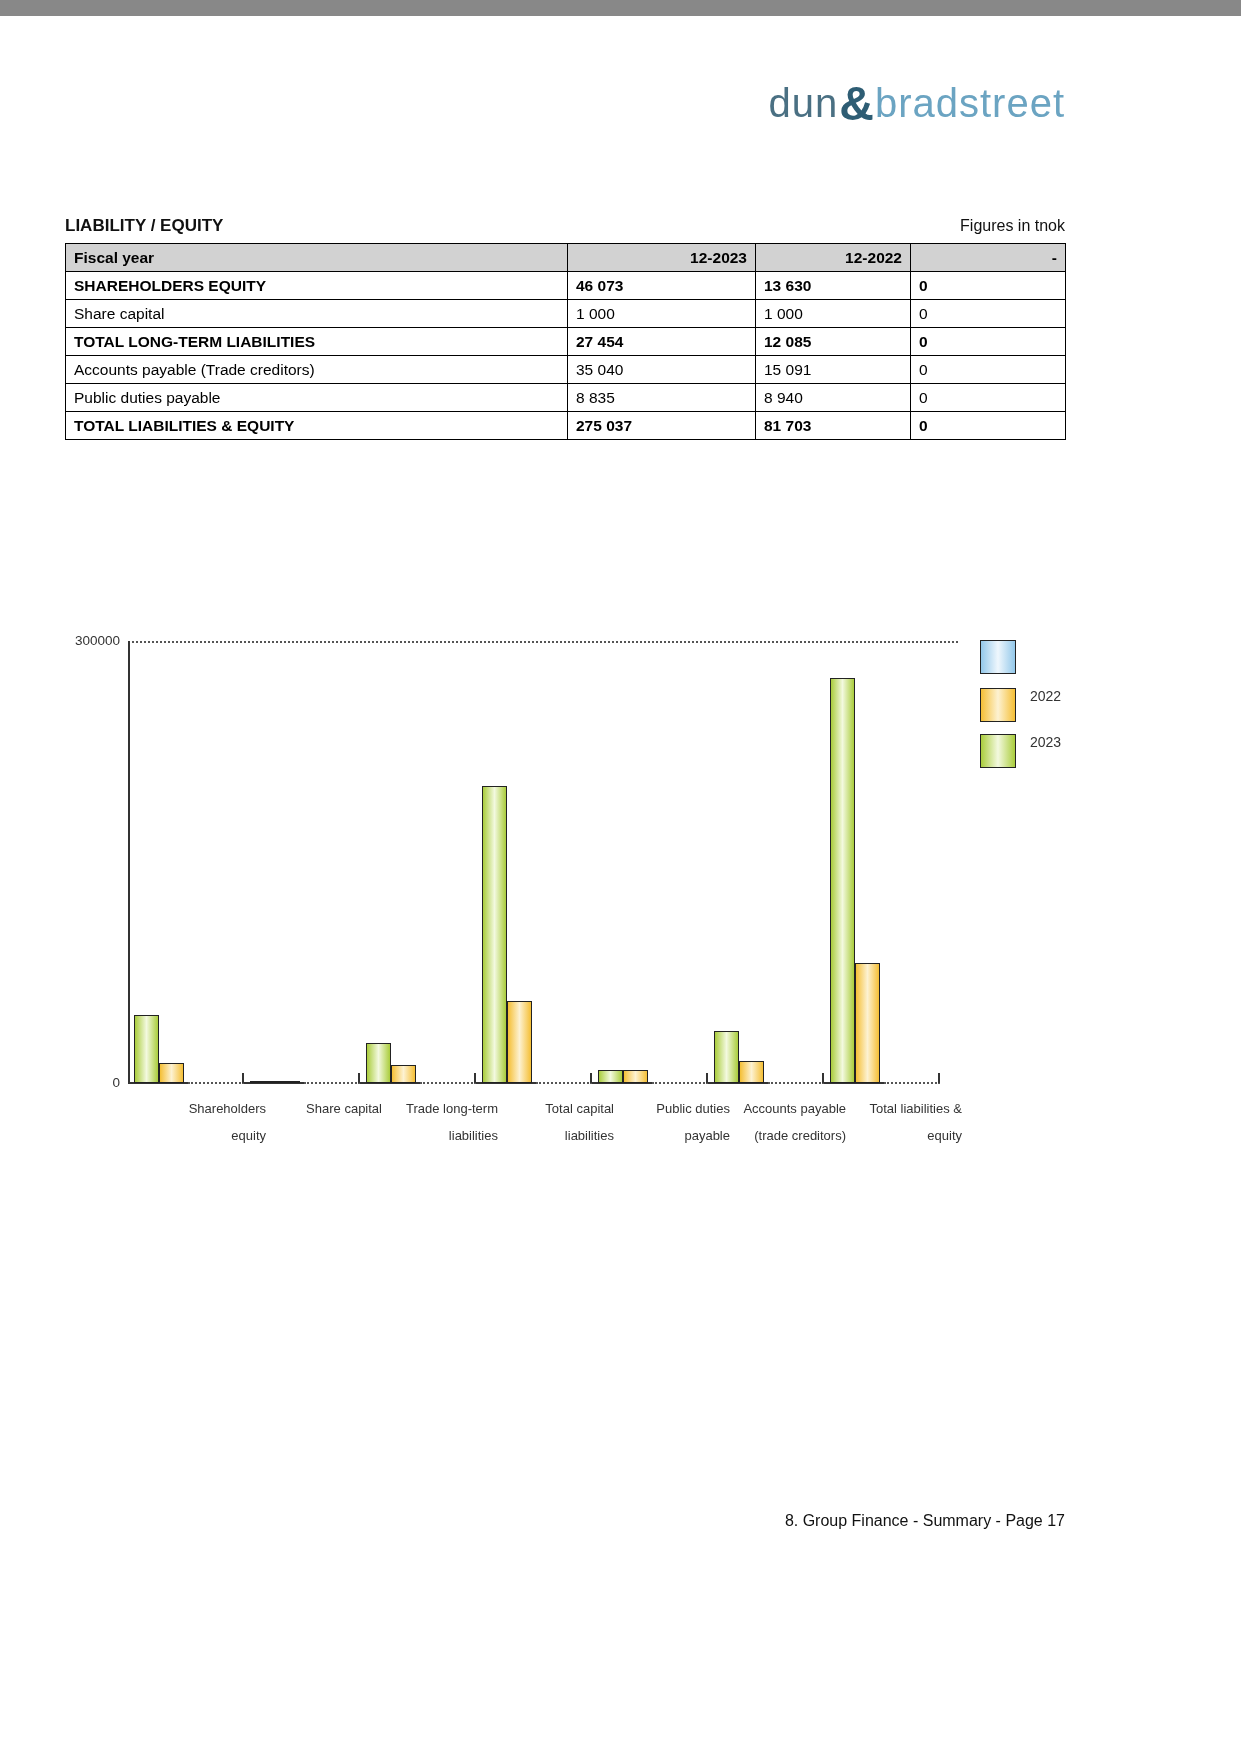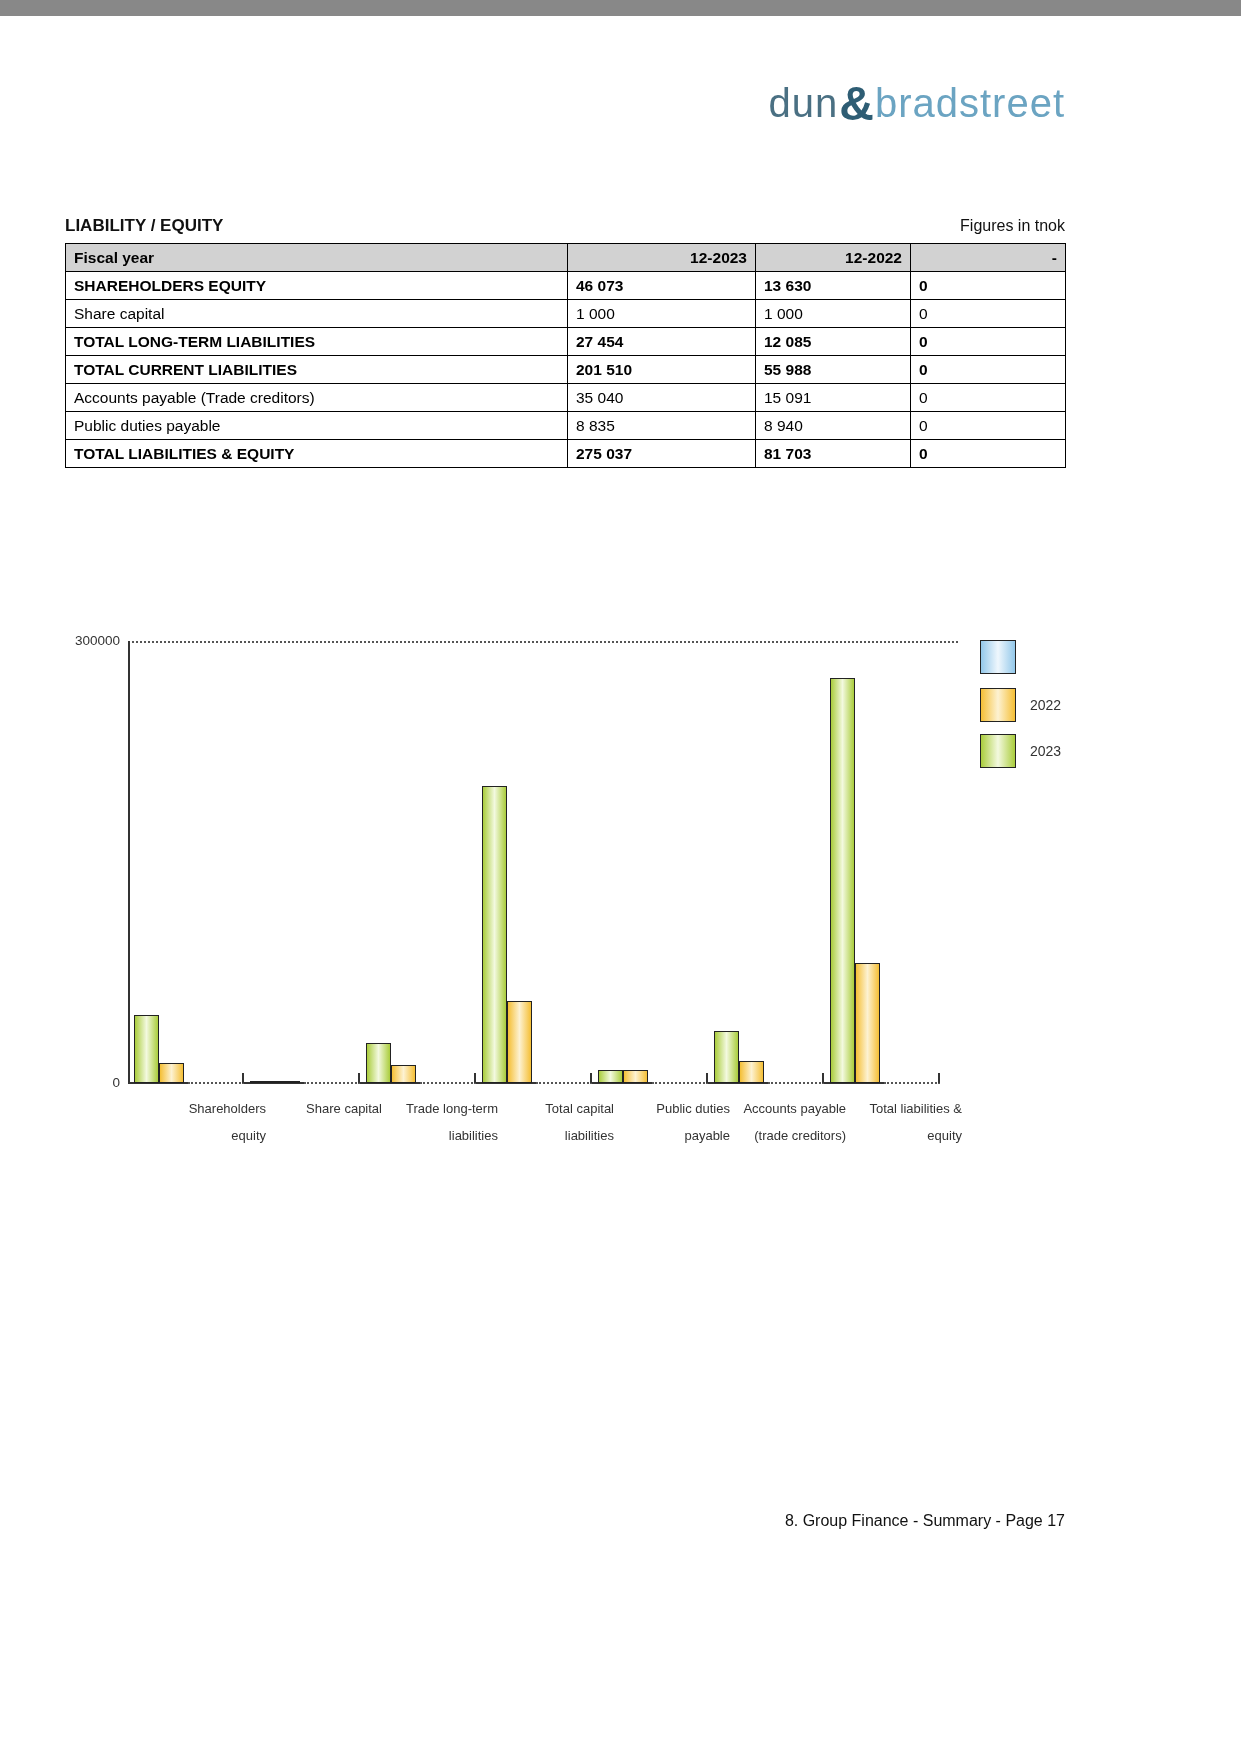--- a/index.html
+++ b/index.html
@@ -40,21 +40,21 @@
   .slot{position:relative;width:116px;height:100%;}
   .bar{position:absolute;bottom:0;width:25px;border:1px solid #222;}
   .bar-2023{left:6px;background:linear-gradient(90deg,var(--g-edge) 0%,var(--g-center) 50%,var(--g-edge) 100%);}
   .bar-2022{left:31px;background:linear-gradient(90deg,var(--o-edge) 0%,var(--o-center) 50%,var(--o-edge) 100%);}
   .base-solid{position:absolute;bottom:-1px;left:0;width:60px;height:0;border-top:2px solid #333;}
   .base-dotted{position:absolute;bottom:-1px;left:60px;right:0;height:0;border-top:2px dotted #555;}
   .tick{position:absolute;right:0;bottom:0;width:0;height:10px;border-right:2px solid #333;}
   .cat-label{position:absolute;top:100%;margin-top:12px;left:-22px;right:-22px;text-align:right;font-size:13px;line-height:27px;color:#333;}
 
   
-  .legend-item{position:absolute;left:915px;display:flex;align-items:center;gap:14px;}
+  .legend-item{position:absolute;left:915px;display:flex;align-items:flex-start;gap:14px;}
   .legend-item.li-0{top:7px;}
   .legend-item.li-1{top:55px;}
   .legend-item.li-2{top:101px;}
   .swatch{width:36px;height:34px;border:1.5px solid #222;}
   .sw-blue{background:linear-gradient(90deg,var(--b-edge) 0%,var(--b-center) 50%,var(--b-edge) 100%);}
   .sw-orange{background:linear-gradient(90deg,var(--o-edge) 0%,var(--o-center) 50%,var(--o-edge) 100%);}
   .sw-green{background:linear-gradient(90deg,var(--g-edge) 0%,var(--g-center) 50%,var(--g-edge) 100%);}
   .legend-label{font-size:14px;color:#333;min-height:16px;}
 
   
@@ -97,26 +97,20 @@
       <tr>
         <td>Share capital</td>
         <td class="num">1 000</td>
         <td class="num">1 000</td>
         <td class="num">0</td>
       </tr>
       <tr class="bold-row">
         <td>TOTAL LONG-TERM LIABILITIES</td>
         <td class="num">27 454</td>
         <td class="num">12 085</td>
-        <td class="num">0</td>
-      </tr>
-      <tr class="bold-row">
-        <td>TOTAL CURRENT LIABILITIES</td>
-        <td class="num">201 510</td>
-        <td class="num">55 988</td>
         <td class="num">0</td>
       </tr>
       <tr>
         <td>Accounts payable (Trade creditors)</td>
         <td class="num">35 040</td>
         <td class="num">15 091</td>
         <td class="num">0</td>
       </tr>
       <tr>
         <td>Public duties payable</td>

